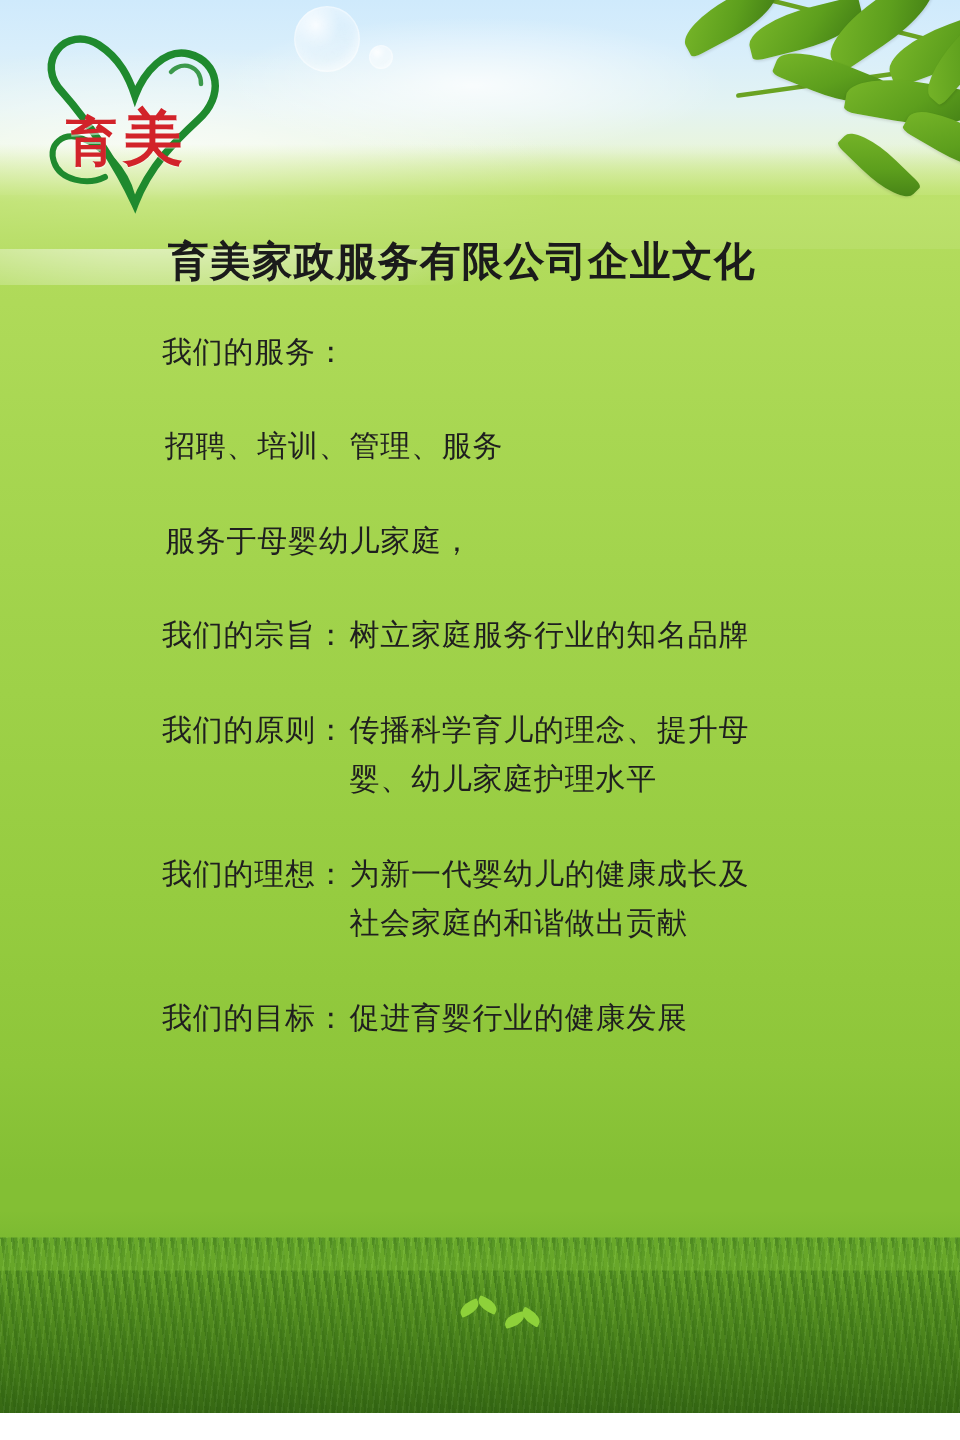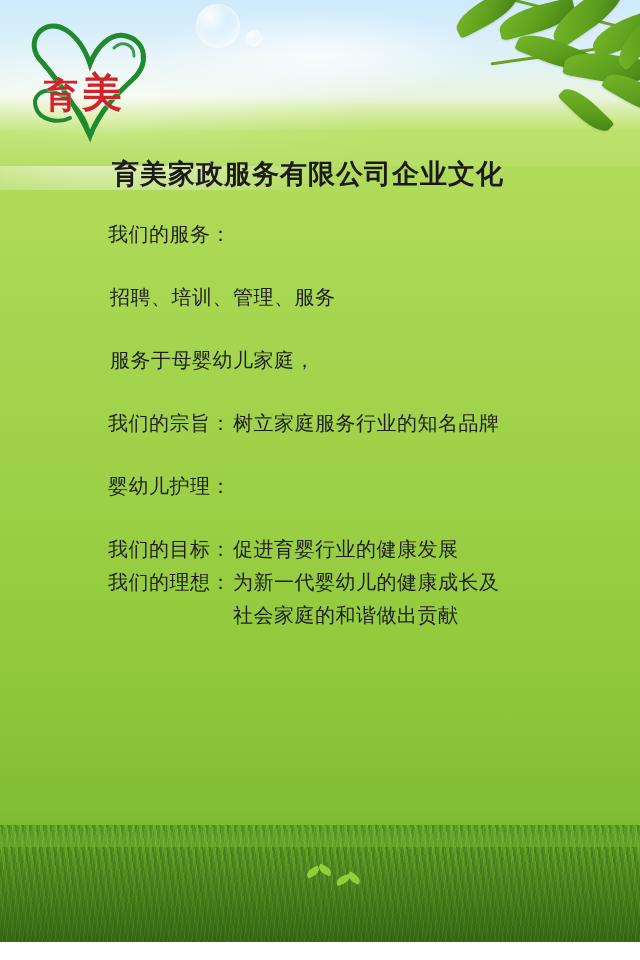--- a/index.html
+++ b/index.html
@@ -266,35 +266,39 @@
       </li>
 
       <li class="culture-item">
         <span class="item-label">我们的宗旨：</span>
         <span class="item-value">
           <span>树立家庭服务行业的知名品牌</span>
         </span>
       </li>
 
       <li class="culture-item">
-        <span class="item-label">婴幼儿护理：</span>
+        <span class="item-label">我们的原则：</span>
+        <span class="item-value">
+          <span>传播科学育儿的理念、提升母</span><br>
+          <span>婴、幼儿家庭护理水平</span>
+        </span>
+      </li>
+
+      <li class="culture-item">
+        <span class="item-label">我们的理想：</span>
+        <span class="item-value">
+          <span>为新一代婴幼儿的健康成长及</span><br>
+          <span>社会家庭的和谐做出贡献</span>
+        </span>
       </li>
 
       <li class="culture-item" style="padding-bottom:0;">
         <span class="item-label">我们的目标：</span>
         <span class="item-value">
           <span>促进育婴行业的健康发展</span>
-        </span>
-      </li>
-
-      <li class="culture-item">
-        <span class="item-label">我们的理想：</span>
-        <span class="item-value">
-          <span>为新一代婴幼儿的健康成长及</span><br>
-          <span>社会家庭的和谐做出贡献</span>
         </span>
       </li>
 
     </ul>
   </div>
 
   <div class="grass">
     <div class="grass-top-fade"></div>
     <div class="grass-blades"></div>
   </div>

